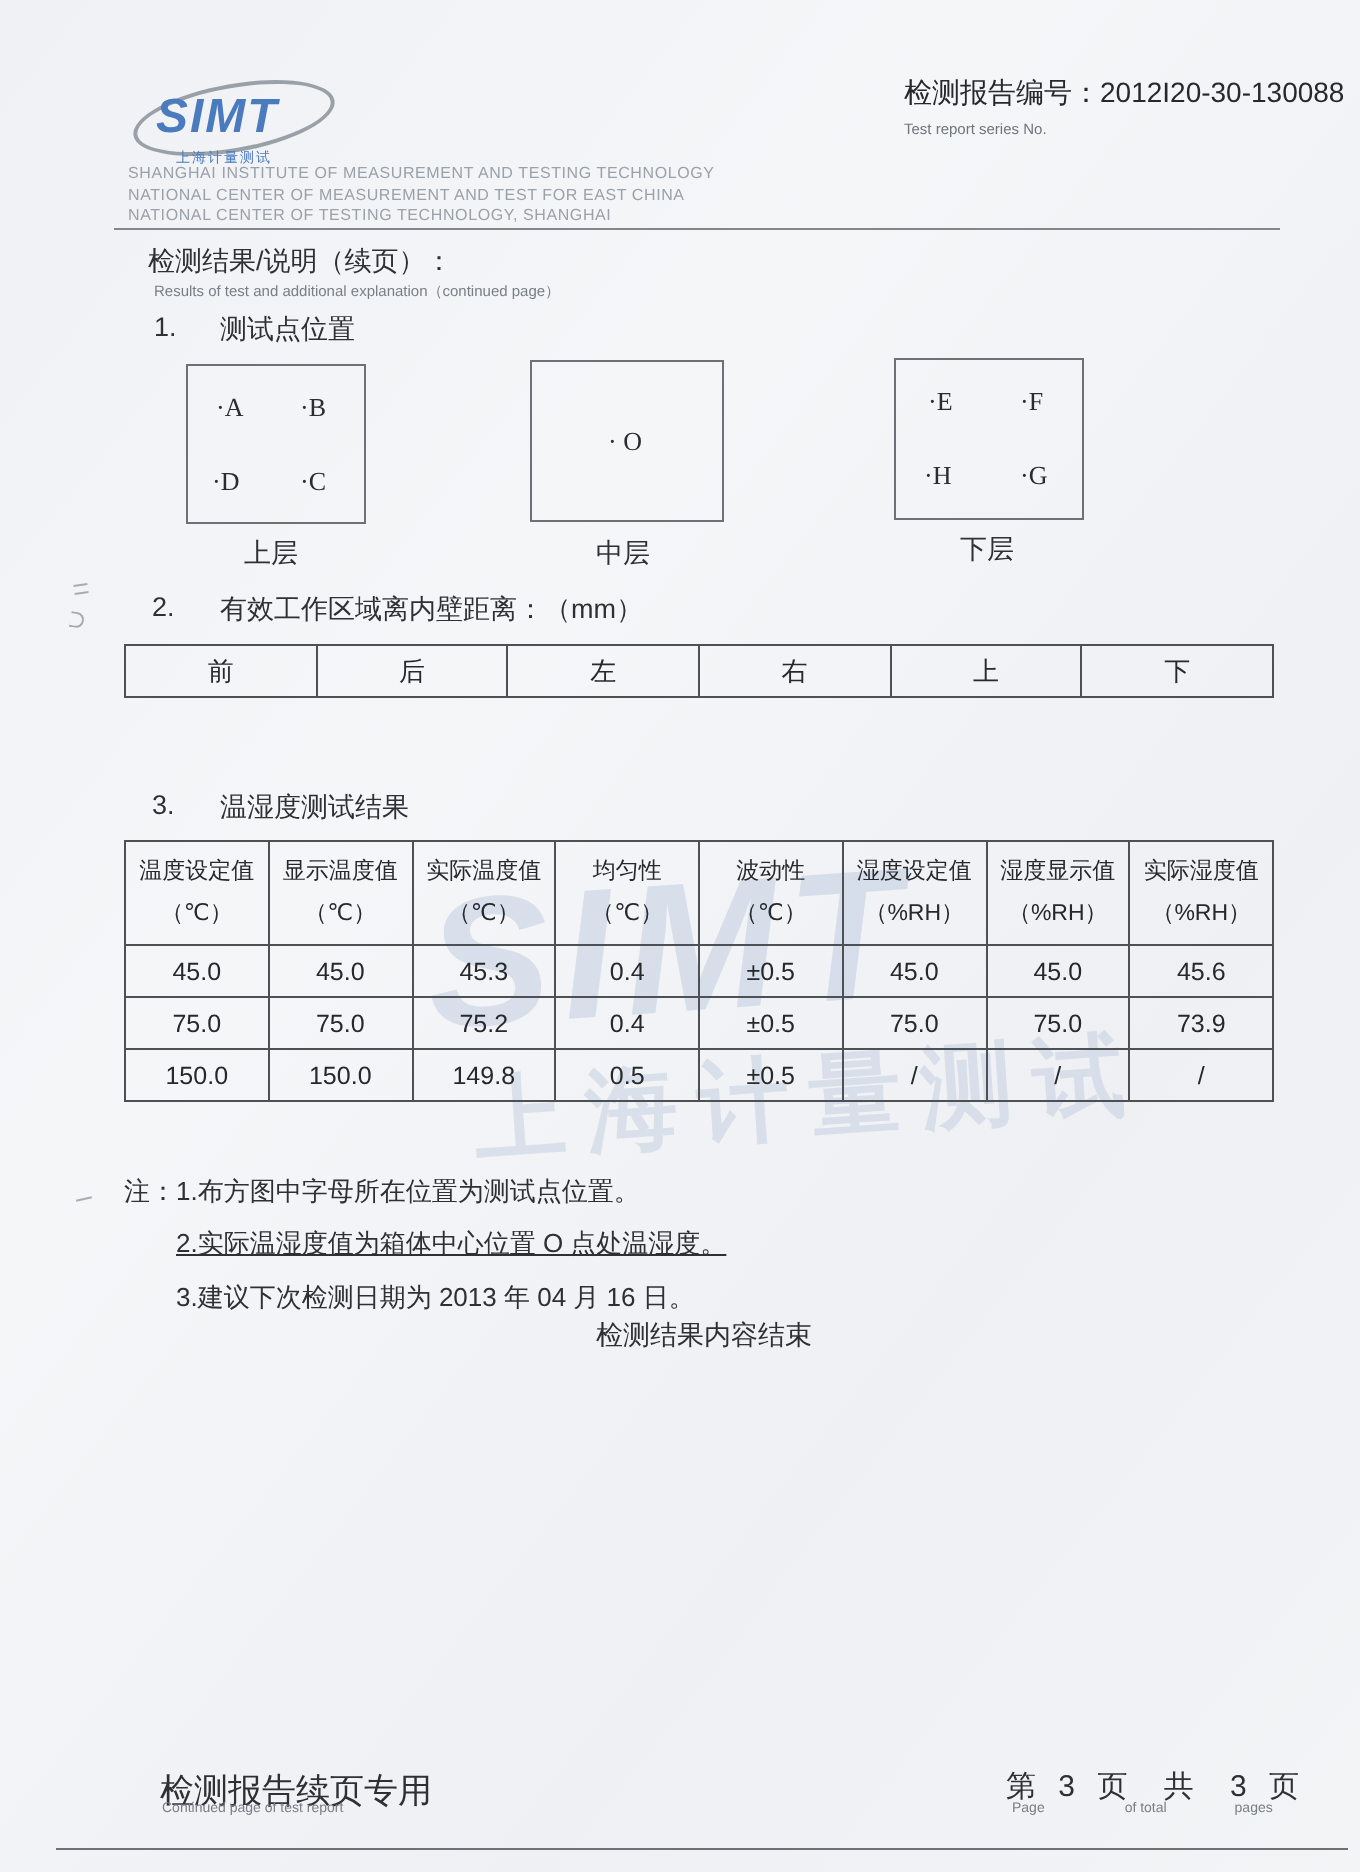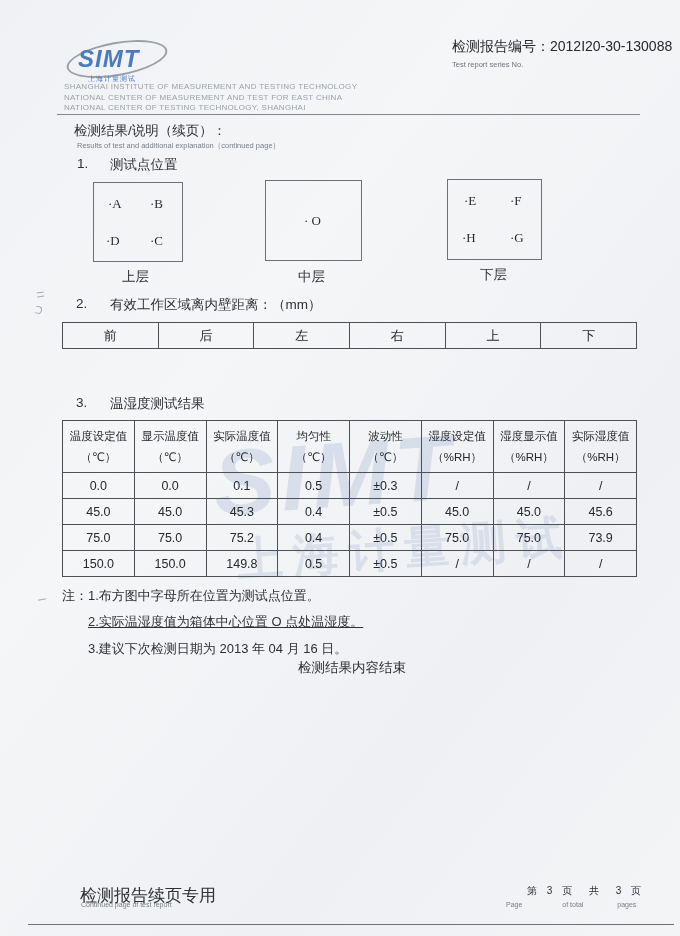--- a/index.html
+++ b/index.html
@@ -49,21 +49,21 @@
   .end-text { position:absolute; left:298px; top:659px; font-size:13.5px; color:#2d3035; }
   
   .watermark { position:absolute; left:215px; top:420px; width:380px; transform:rotate(-4deg); z-index:0; pointer-events:none; }
   .wm1 { font-size:92px; font-weight:bold; font-style:italic; letter-spacing:6px; color:rgba(112,139,190,0.20); line-height:100px; }
   .wm2 { font-size:46px; font-weight:bold; letter-spacing:10px; color:rgba(112,139,190,0.18); line-height:56px; margin-left:18px; }
   .content-layer { position:relative; z-index:1; width:680px; height:936px; }
   
   .foot-rule { position:absolute; left:28px; top:924px; width:646px; border-top:1.5px solid #6d7076; }
   .foot-left-zh { position:absolute; left:80px; top:884px; font-size:17px; color:#2d3035;text-align:center; }
   .foot-left-en { position:absolute; left:81px; top:901px; font-size:7px; color:#787f87; }
-  .foot-page { position:absolute; left:503px; top:884px; font-size:10px; color:#2d3035;margin-left:24px; }
+  .foot-page { position:absolute; left:503px; top:884px; font-size:15px; color:#2d3035; }
   .foot-page span { display:inline-block; }
   .fp-gap { margin:0 7px; }
   .foot-subs { position:absolute; left:506px; top:901px; font-size:7px; color:#787f87; }
   .foot-subs span { display:inline-block; }
   
   .artifact { position:absolute; opacity:0.55; }
   .art1 { left:37px; top:292px; width:7px; height:5px; border-top:1.5px solid #6b6f75; border-bottom:1.5px solid #6b6f75; transform:rotate(-8deg); }
   .art2 { left:35px; top:306px; width:7px; height:8px; border:1.5px solid #6b6f75; border-left:none; border-radius:0 4px 4px 0; transform:rotate(10deg); }
   .art3 { left:38px; top:599px; width:8px; height:0; border-top:1.5px solid #6b6f75; transform:rotate(-12deg); }
 </style>
@@ -169,30 +169,20 @@
         <th>
               <span class="hname">湿度显示值</span>
               <span class="hunit">（%RH）</span>
             </th>
         <th>
               <span class="hname">实际湿度值</span>
               <span class="hunit">（%RH）</span>
             </th>
       </tr>
       <tr>
-        <td>0.0</td>
-        <td>0.0</td>
-        <td>0.1</td>
-        <td>0.5</td>
-        <td>±0.3</td>
-        <td>/</td>
-        <td>/</td>
-        <td>/</td>
-      </tr>
-      <tr>
         <td>45.0</td>
         <td>45.0</td>
         <td>45.3</td>
         <td>0.4</td>
         <td>±0.5</td>
         <td>45.0</td>
         <td>45.0</td>
         <td>45.6</td>
       </tr>
       <tr>

